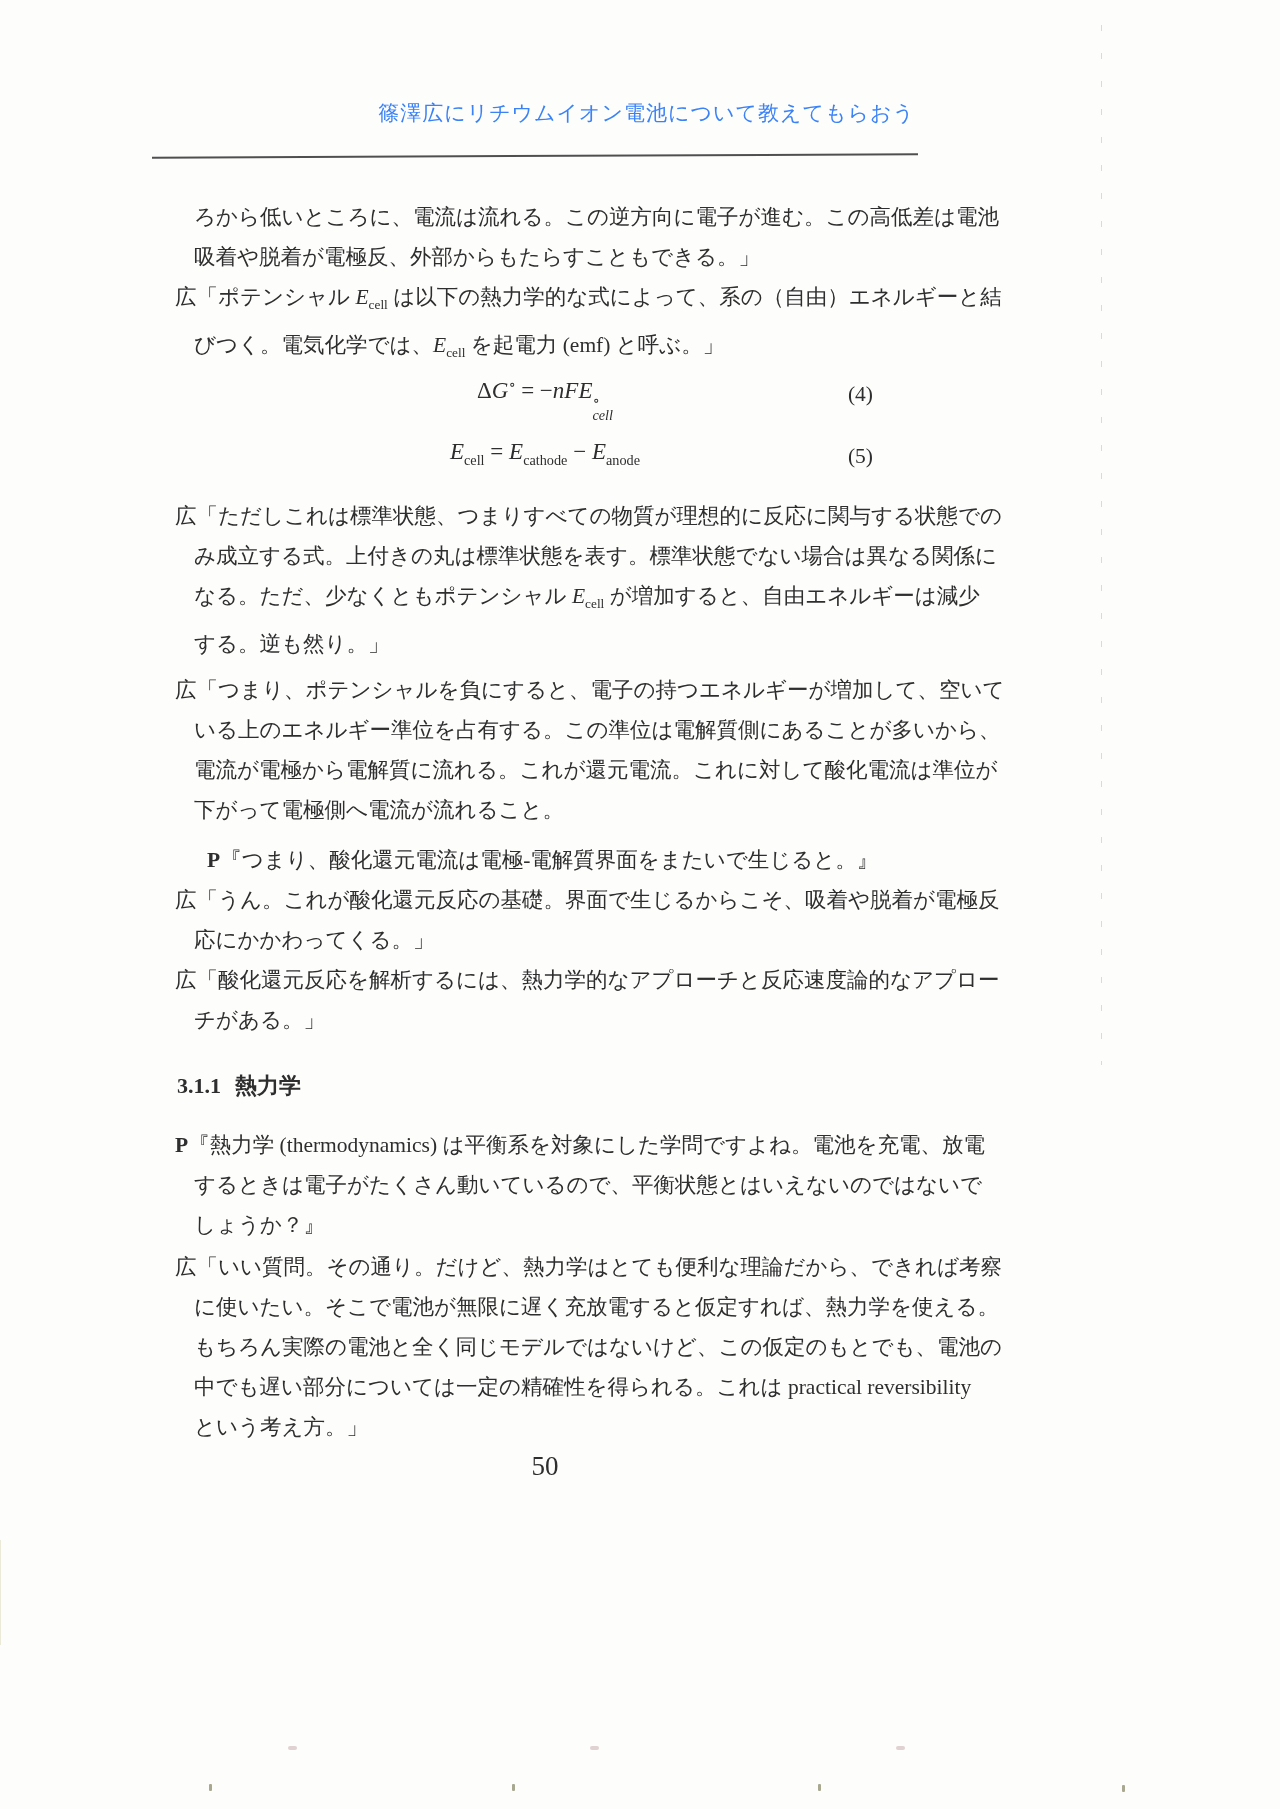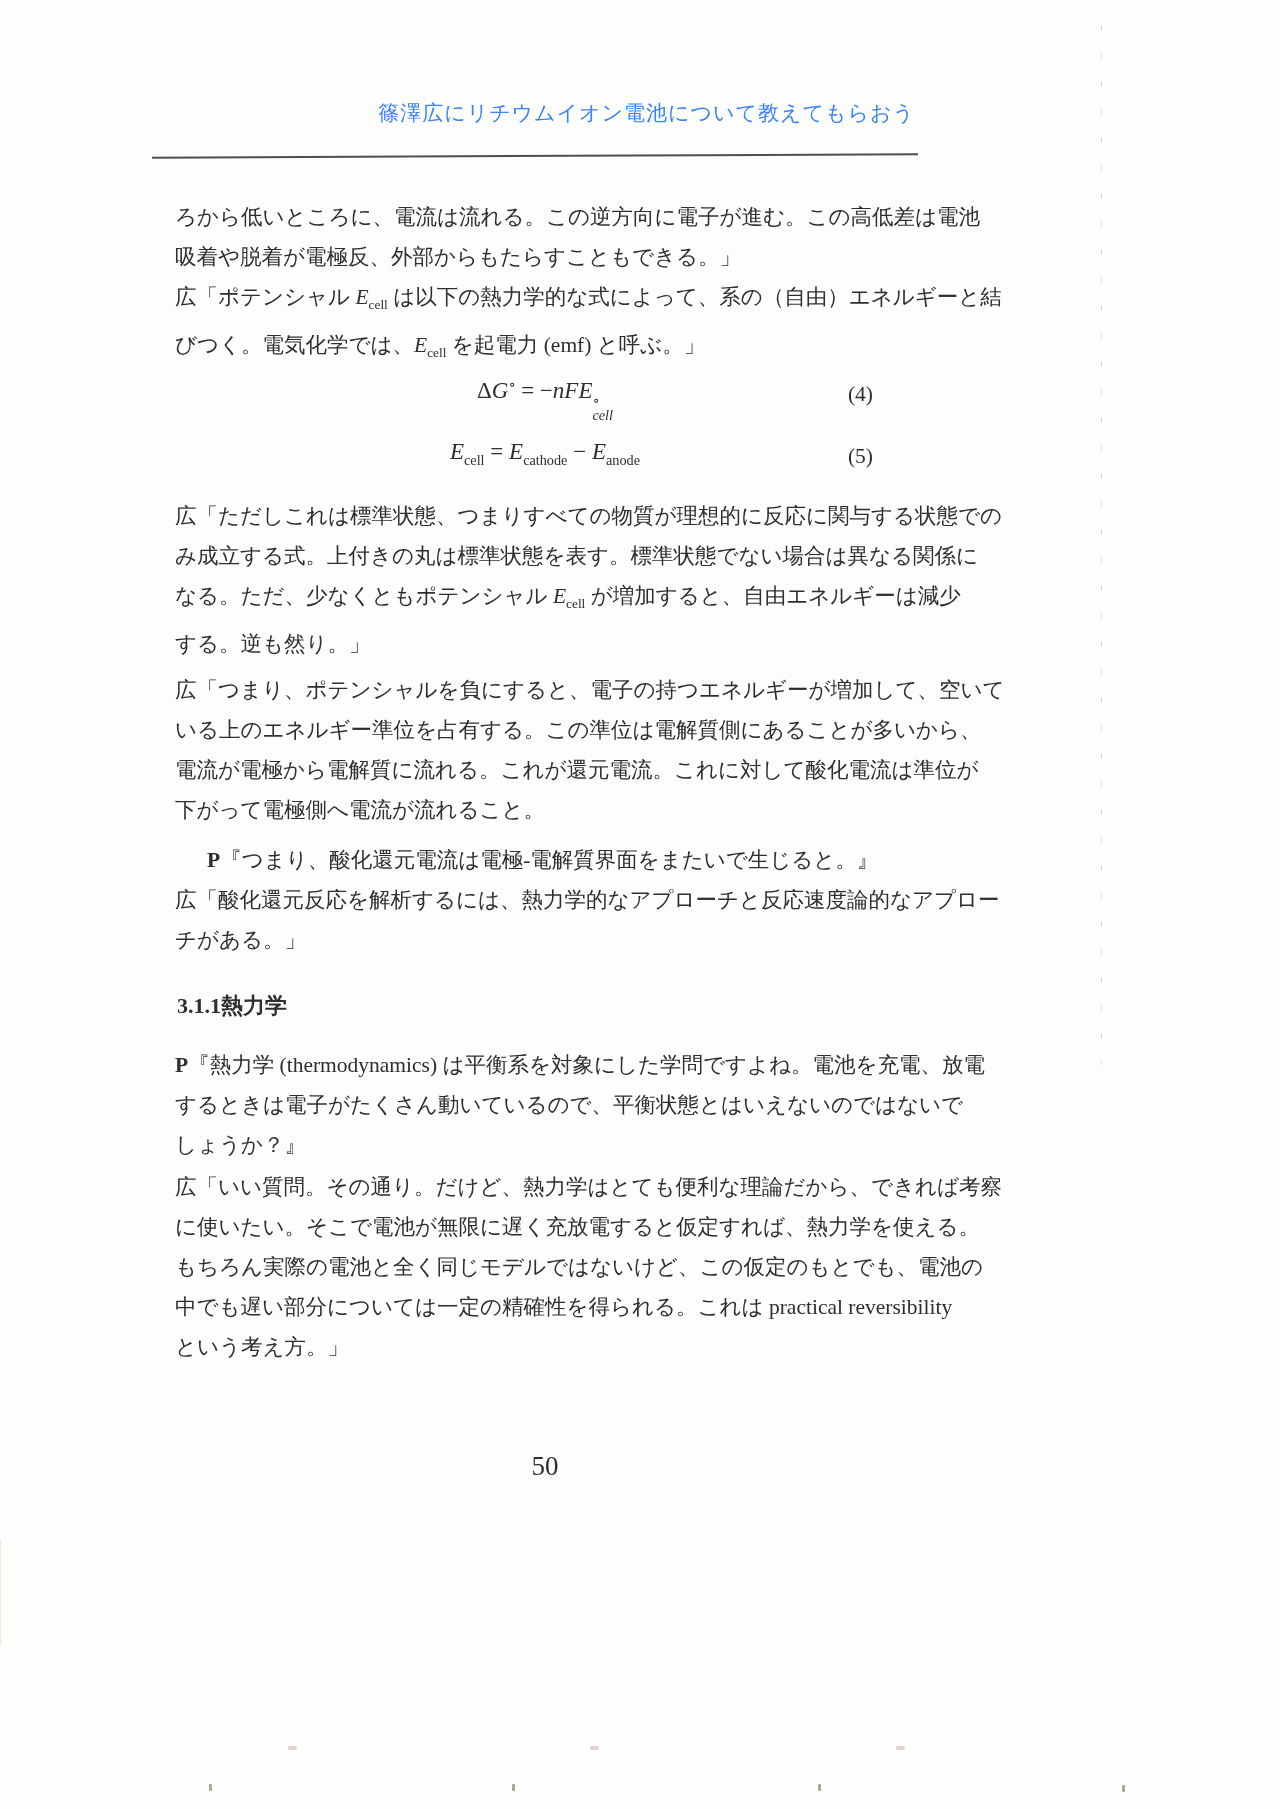--- a/index.html
+++ b/index.html
@@ -23,21 +23,21 @@
     position:absolute;left:152px;top:155px;width:766px;height:2px;
     background:#4f4f4f;transform:rotate(-0.25deg);
   }
 
   
   .body-col{
     position:absolute;left:175px;top:197px;width:740px;
     font-size:21.5px;line-height:40px;
   }
   .para{margin:0;padding:0;}
-  .line{display:block;white-space:nowrap;}
+  .line{display:block;white-space:nowrap;margin-left:19px;}
   .para.dialogue .line:first-child{margin-left:0;}
   .line i{font-family:"Liberation Serif","DejaVu Serif",serif;}
   .line sub{font-size:62%;}
   .line b{font-weight:bold;}
 
   
   .eqrow{
     position:relative;height:40px;
     display:flex;align-items:center;justify-content:center;
     font-size:23px;
@@ -48,21 +48,21 @@
     display:inline-flex;flex-direction:column;align-items:flex-start;
     vertical-align:-0.55em;font-size:62%;line-height:1.05;
   }
   .eqnum{
     position:absolute;right:42px;top:0;height:40px;line-height:40px;
     font-size:21.5px;font-style:normal;
   }
 
   
   .sec{
-    display:flex;align-items:baseline;
+    display:flex;gap:14px;align-items:baseline;
     margin:32px 0 0 2px;height:28px;line-height:28px;
     font-size:22px;font-weight:bold;
   }
 
   
   .para.mC{margin-top:20px;}
   .para.mD{margin-top:6px;}
   .para.mE{margin-top:10px;margin-left:32px;}
   .para.mH{margin-top:25px;}
   .para.mI{margin-top:2px;}
@@ -130,20 +130,24 @@
       <span class="line">広「つまり、ポテンシャルを負にすると、電子の持つエネルギーが増加して、空いて</span>
       <span class="line">いる上のエネルギー準位を占有する。この準位は電解質側にあることが多いから、</span>
       <span class="line">電流が電極から電解質に流れる。これが還元電流。これに対して酸化電流は準位が</span>
       <span class="line">下がって電極側へ電流が流れること。</span>
     </p>
 
     <p class="para dialogue mE">
       <span class="line"><b>P</b>『つまり、酸化還元電流は電極-電解質界面をまたいで生じると。』</span>
     </p>
 
+    <p class="para dialogue">
+      <span class="line">広「うん。これが酸化還元反応の基礎。界面で生じるからこそ、吸着や脱着が電極反</span>
+      <span class="line">応にかかわってくる。」</span>
+    </p>
 
     <p class="para dialogue">
       <span class="line">広「酸化還元反応を解析するには、熱力学的なアプローチと反応速度論的なアプロー</span>
       <span class="line">チがある。」</span>
     </p>
 
     <h3 class="sec">
       <span>3.1.1</span>
       <span>熱力学</span>
     </h3>

